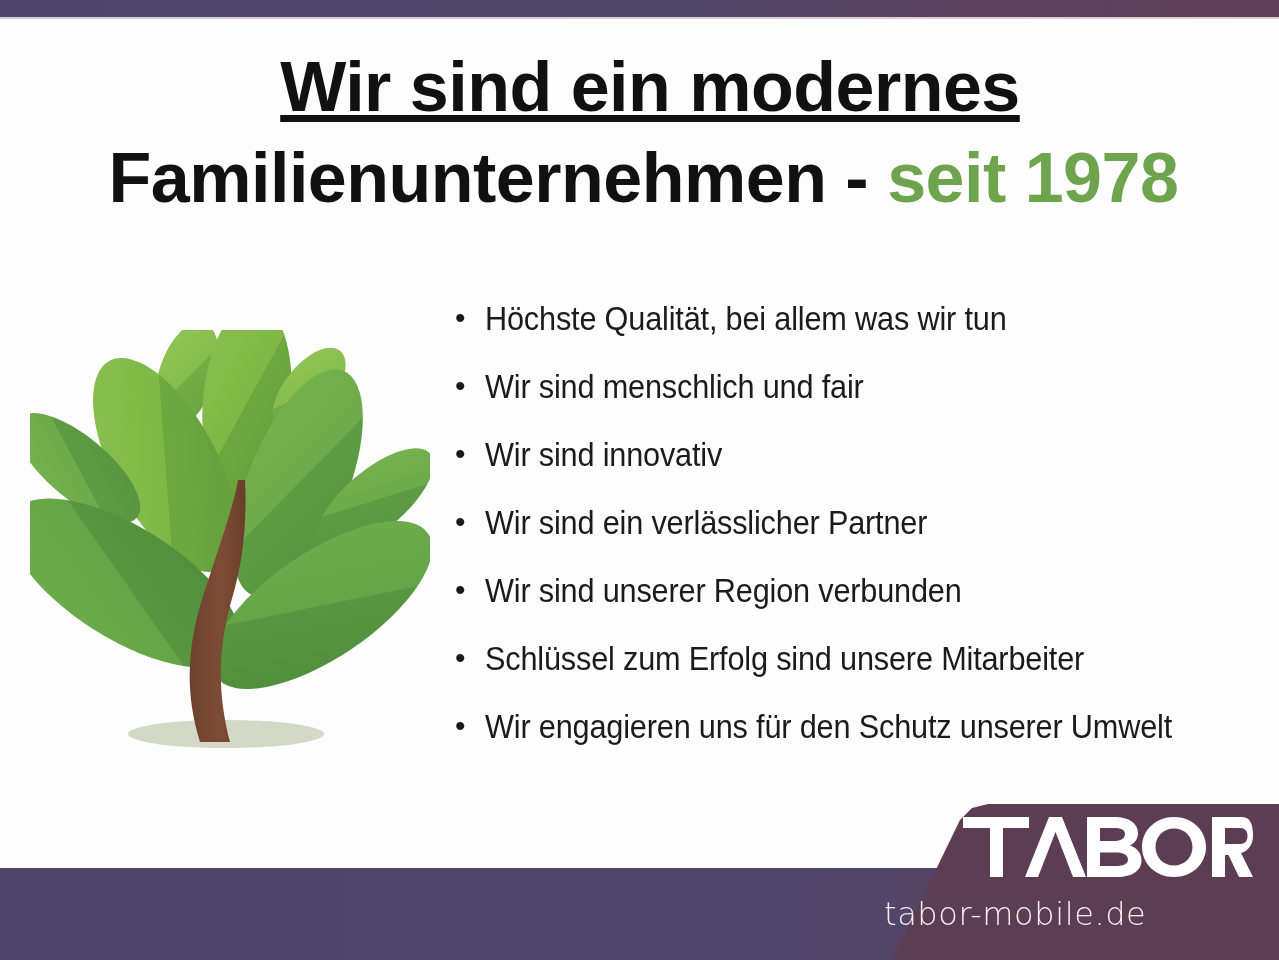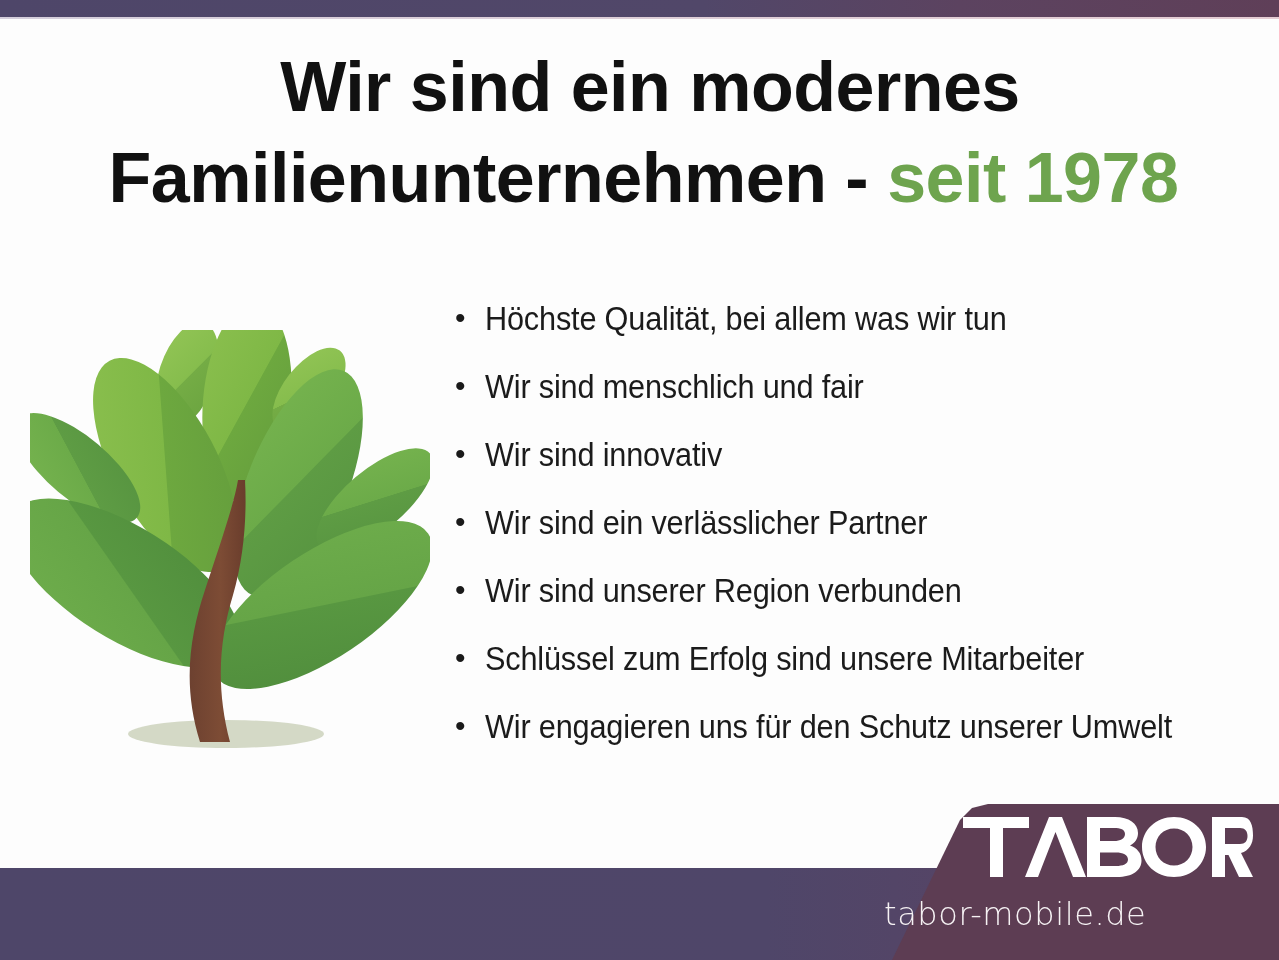--- a/index.html
+++ b/index.html
@@ -44,20 +44,21 @@
     text-align: center;
     line-height: 1.0;
     letter-spacing: -0.5px;
   }
   .headline .l1 {
     display: block;
     font-size: 70px;
     font-weight: 700;
     color: #111111;
     padding-left: 21px;
+    text-decoration: underline;
   }
   .headline .l2 {
     display: block;
     margin-top: 21px;
     font-size: 70px;
     font-weight: 700;
     color: #111111;
     padding-left: 8px;
   }
   .headline .accent {

